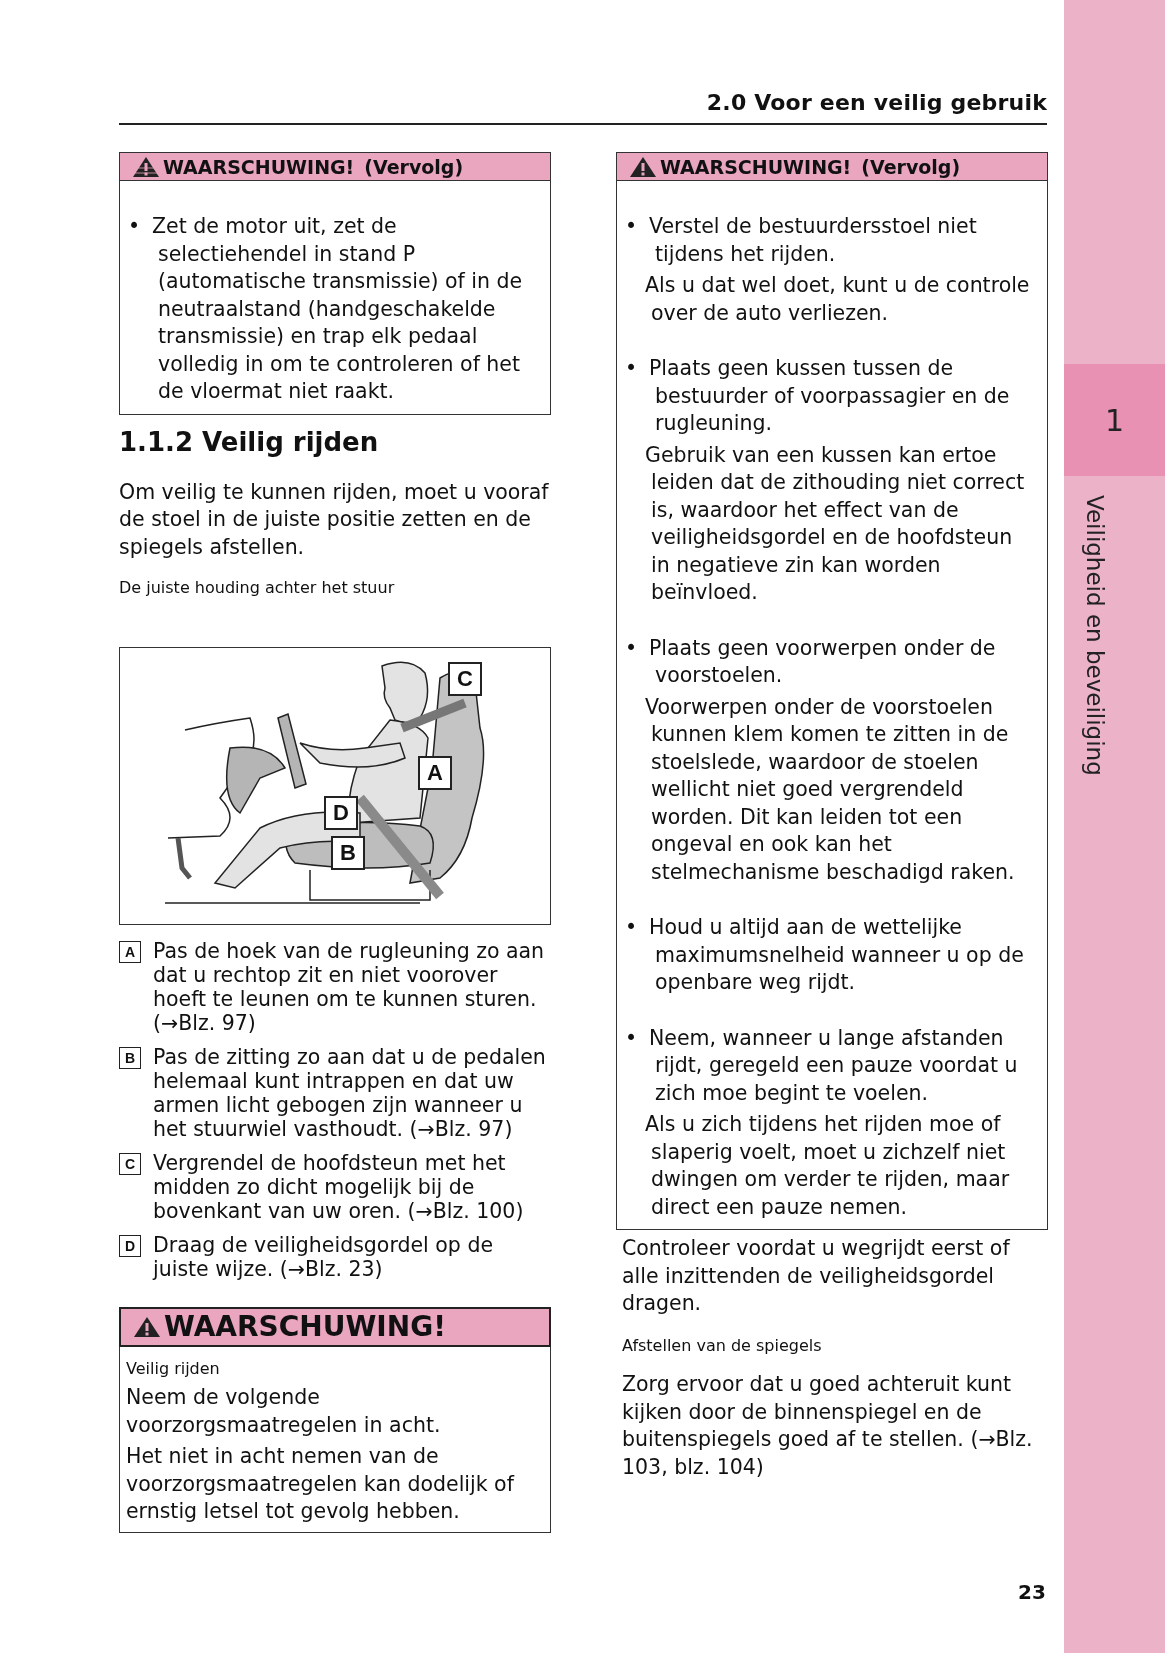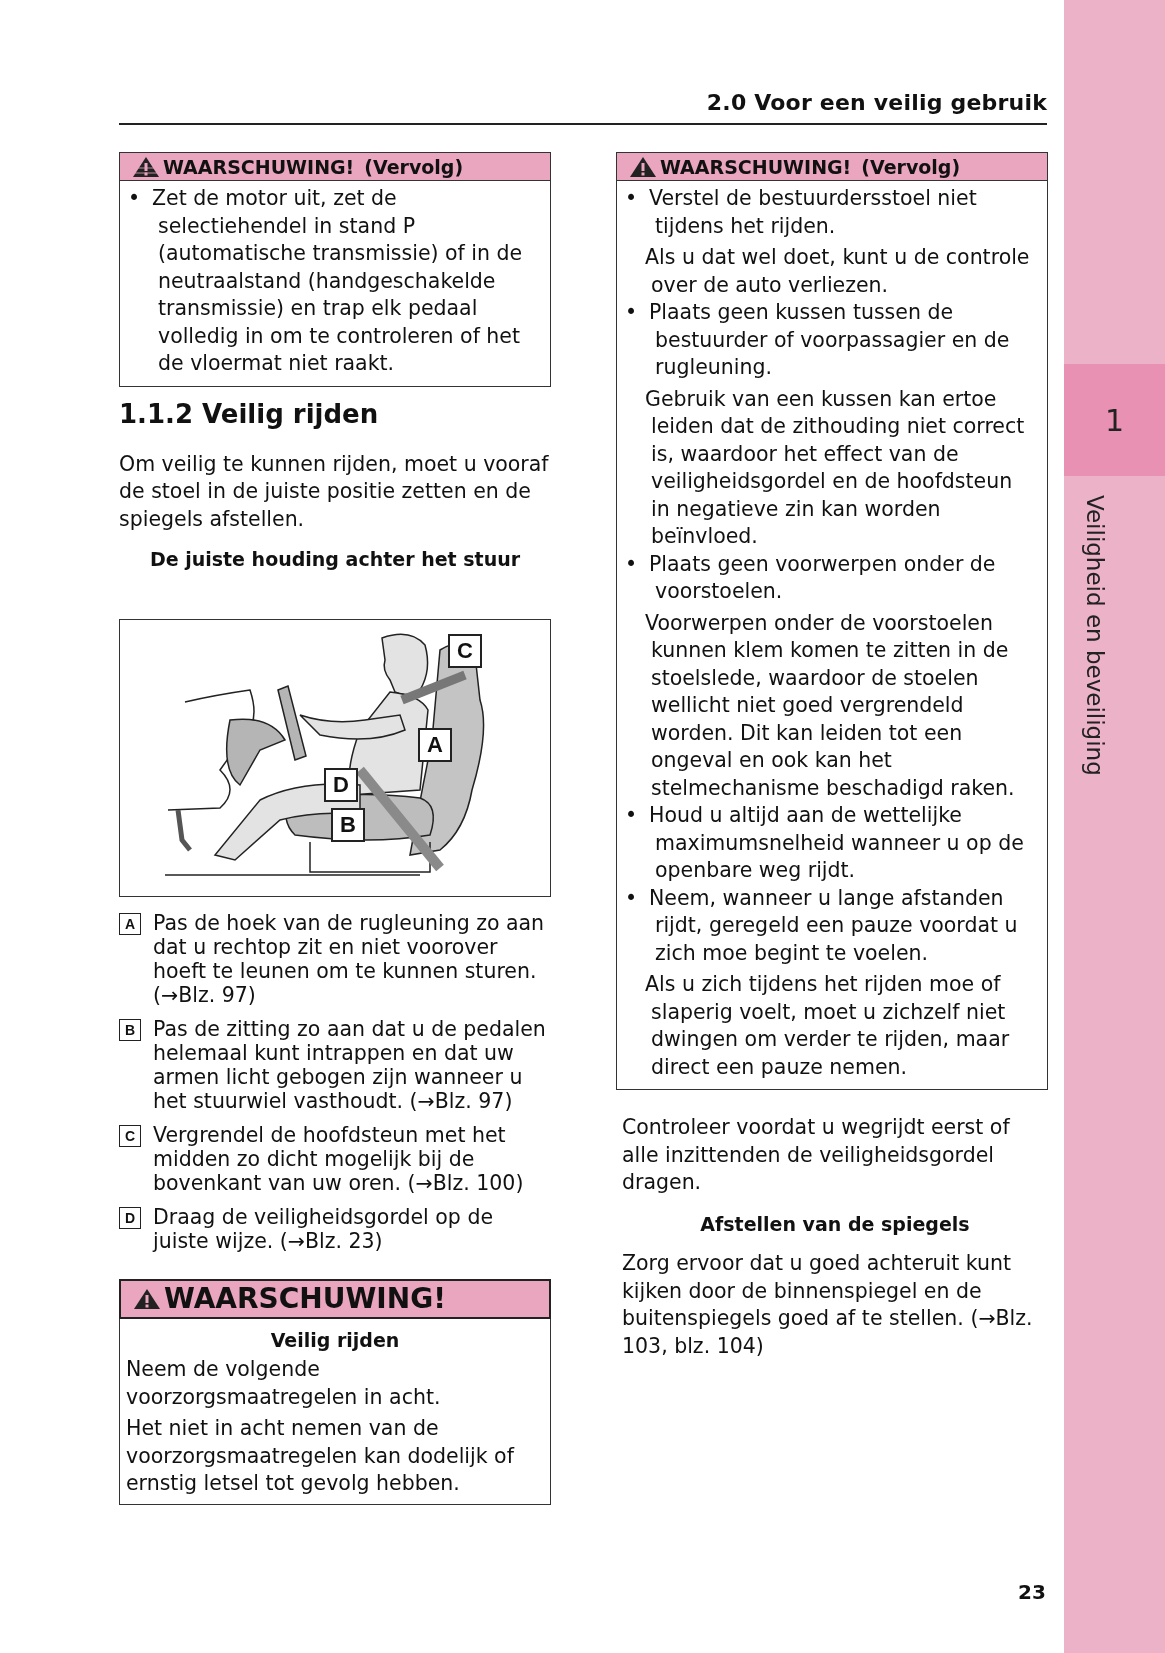--- a/index.html
+++ b/index.html
@@ -34,28 +34,28 @@
 
   .warn-box { border: 1.5px solid #333; background: #fff; }
   .warn-head {
     background: #eaa5bf; border-bottom: 1.5px solid #333; height: 27px;
     display: flex; align-items: center; padding-left: 12px;
     font-weight: bold; font-size: 19px;
   }
   .warn-head .ital { margin-left: 10px; }
   .warn-icon { width: 28px; height: 22px; margin-right: 3px; }
   .warn-body { padding: 4px 10px 8px 8px; font-size: 20.5px; line-height: 27.5px; }
-  .bullet { position: relative; padding-left: 30px; text-indent: -6px; }
+  .bullet { position: relative; padding-left: 30px; text-indent: -6px; margin-top: 28px; }
   .bullet::before { content: "•"; position: absolute; left: 0; text-indent: 0; }
   .indent-para { padding-left: 26px; text-indent: -6px; margin-top: 4px; }
   .para-gap { margin-top: 2px; }
 
   .h-section { font-size: 26px; font-weight: bold; margin: 12px 0 0 0; height: 40px; }
   .body-text { font-size: 20.5px; line-height: 27.5px; }
-  .subhead { font-size: 19px; font-weight: bold; line-height: 27.5px; text-align: center; }
+  .subhead { font-size: 16px; font-weight: normal; line-height: 27.5px; }
 
   .figure { border: 1.5px solid #333; width: 430px; height: 276px; margin-top: 45px; position: relative; background: #fff; }
   .fig-label {
     position: absolute; width: 30px; height: 30px; border: 2px solid #222; background: #fff;
     font-family: "Liberation Sans", sans-serif; font-weight: bold; font-size: 22px;
     display: flex; align-items: center; justify-content: center;
   }
 
   .legend-item { display: flex; font-size: 20.5px; line-height: 24px; margin-top: 10px; }
   .legend-key {
@@ -191,18 +191,18 @@
       <div class="bullet">Plaats geen kussen tussen de bestuurder of voorpassagier en de rugleuning.</div>
       <div class="indent-para">Gebruik van een kussen kan ertoe leiden dat de zithouding niet correct is, waardoor het effect van de veiligheidsgordel en de hoofdsteun in negatieve zin kan worden beïnvloed.</div>
       <div class="bullet">Plaats geen voorwerpen onder de voorstoelen.</div>
       <div class="indent-para">Voorwerpen onder de voorstoelen kunnen klem komen te zitten in de stoelslede, waardoor de stoelen wellicht niet goed vergrendeld worden. Dit kan leiden tot een ongeval en ook kan het stelmechanisme beschadigd raken.</div>
       <div class="bullet">Houd u altijd aan de wettelijke maximumsnelheid wanneer u op de openbare weg rijdt.</div>
       <div class="bullet">Neem, wanneer u lange afstanden rijdt, geregeld een pauze voordat u zich moe begint te voelen.</div>
       <div class="indent-para">Als u zich tijdens het rijden moe of slaperig voelt, moet u zichzelf niet dwingen om verder te rijden, maar direct een pauze nemen.</div>
     </div>
   </div>
 
-  <div class="body-text" style="margin-top:24px;padding-left:6px">Controleer voordat u wegrijdt eerst of alle inzittenden de veiligheidsgordel dragen.</div>
+  <div class="body-text" style="margin-top:5px;padding-left:6px">Controleer voordat u wegrijdt eerst of alle inzittenden de veiligheidsgordel dragen.</div>
   <div class="subhead" style="margin-top:14px;padding-left:6px">Afstellen van de spiegels</div>
   <div class="body-text" style="margin-top:12px;padding-left:6px">Zorg ervoor dat u goed achteruit kunt kijken door de binnenspiegel en de buitenspiegels goed af te stellen. (→Blz. 103, blz. 104)</div>
 </div>
 
 <div class="page-num">23</div>
 
 </body></html>

